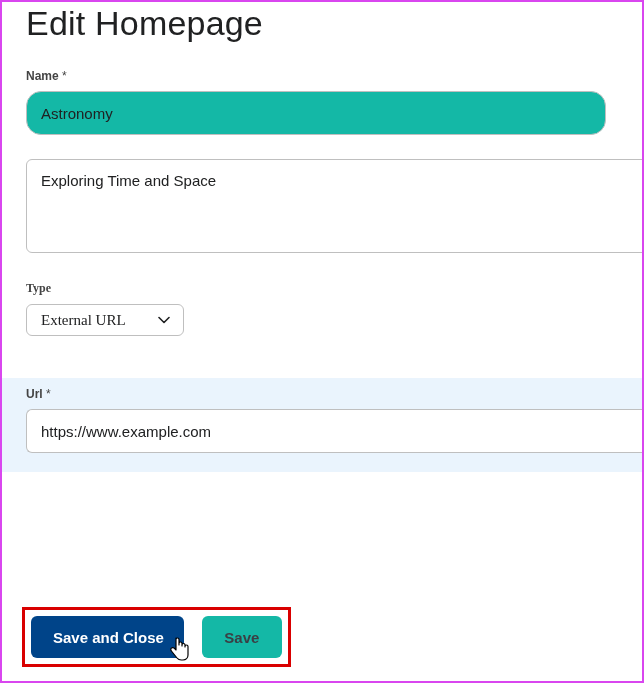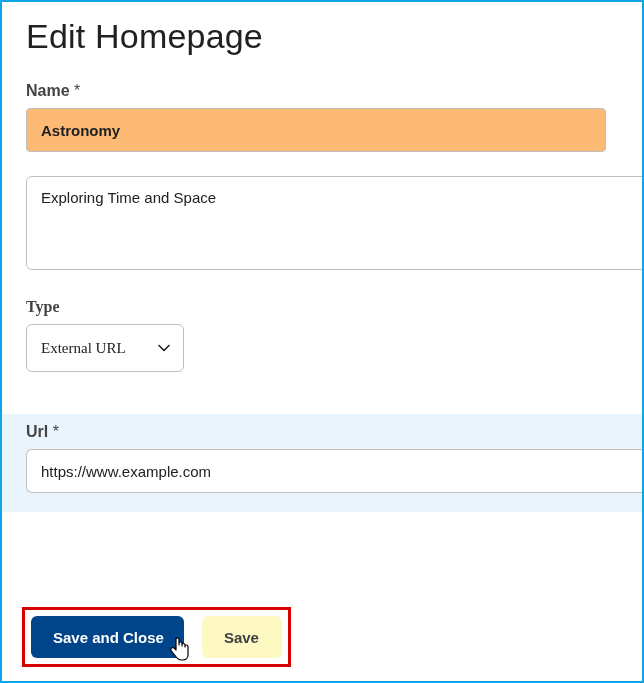--- a/index.html
+++ b/index.html
@@ -5,70 +5,69 @@
   * { box-sizing: border-box; }
   html, body { margin: 0; padding: 0; }
   body {
     font-family: -apple-system, BlinkMacSystemFont, "Segoe UI", Arial, sans-serif;
     color: #202122;
     background: #fff;
   }
   .frame {
     width: 644px;
     height: 683px;
-    border: 2px solid #0ea5e9;
-    background: #fff;
-    padding: 13px 24px 18px 24px;
+    border: 2px solid #d946ef;
+    background: #fff;
+    padding: 0 24px 18px 24px;
     position: relative;
     overflow: hidden;
   }
   .page-title {
     font-size: 34px;
     font-weight: 400;
     margin: 0 0 26px 0;
     padding-top: 2px;
     letter-spacing: 0.2px;
   }
   .field-block { margin-bottom: 24px; }
   .field-label {
-    font-size: 16px;
+    font-size: 12px;
     font-weight: 700;
     color: #444;
     display: block;
     margin-bottom: 8px;
   }
   .req { font-weight: 400; }
   .text-input {
     width: 580px;
     height: 44px;
     border: 1px solid #bfbfbf;
-    border-radius: 4px;
+    border-radius: 15px;
     padding: 0 14px;
     font-size: 15px;
     color: #202122;
     font-family: inherit;
-    background: #fdba74;
-    font-weight: bold;
+    background: #14b8a6;
   }
   .textarea {
     width: 624px; 
     height: 94px;
     border: 1px solid #bfbfbf;
     border-radius: 6px 0 0 6px;
     padding: 12px 14px;
     font-size: 15px;
     color: #202122;
     font-family: inherit;
     resize: none;
     background: #fff;
   }
   .select-wrap {
     position: relative;
     width: 158px;
-    height: 48px;
+    height: 32px;
   }
   .select-box {
     width: 100%;
     height: 100%;
     border: 1px solid #bfbfbf;
     border-radius: 6px;
     background: #fff;
     padding: 0 36px 0 14px;
     font-size: 15px;
     display: flex;
@@ -119,31 +118,32 @@
   }
   .btn {
     height: 42px;
     border-radius: 6px;
     font-size: 15px;
     font-family: inherit;
     border: none;
     cursor: pointer;
     display: inline-flex;
     align-items: center;
+    justify-content: center;
     padding: 0 22px;
   }
   .btn-primary {
     background: #004489;
     color: #fff;
     font-weight: 700;
     padding: 0 20px 0 22px;
     position: relative;
   }
   .btn-secondary {
-    background: #fef9c3;
+    background: #14b8a6;
     color: #3a3f44;
     font-weight: 600;
     min-width: 80px;
   }
   .cursor-icon {
     position: absolute;
     right: -6px;
     bottom: -4px;
     pointer-events: none;
   }

